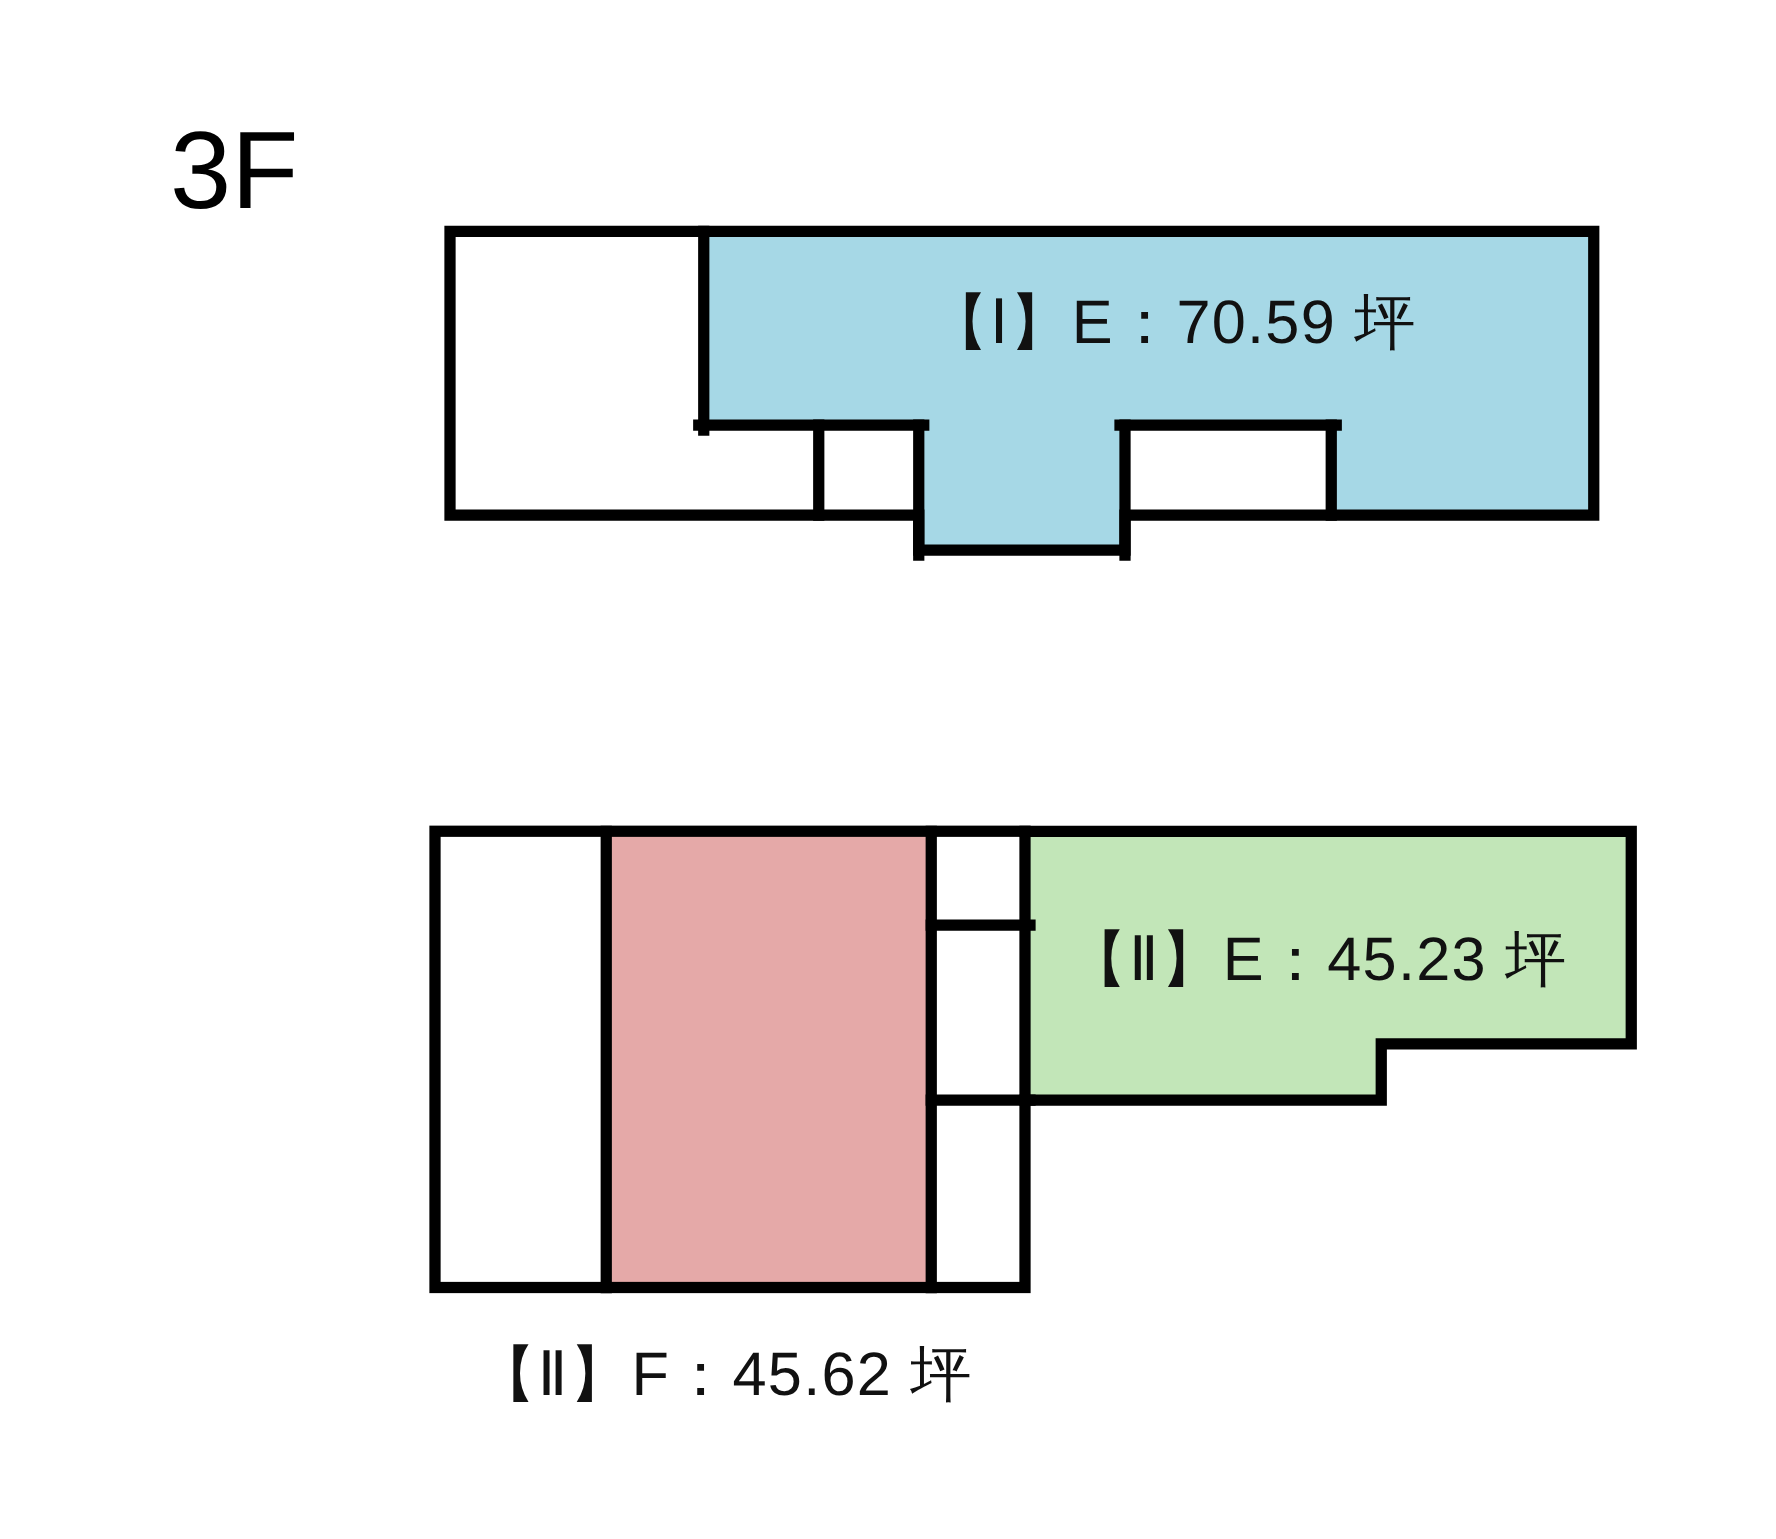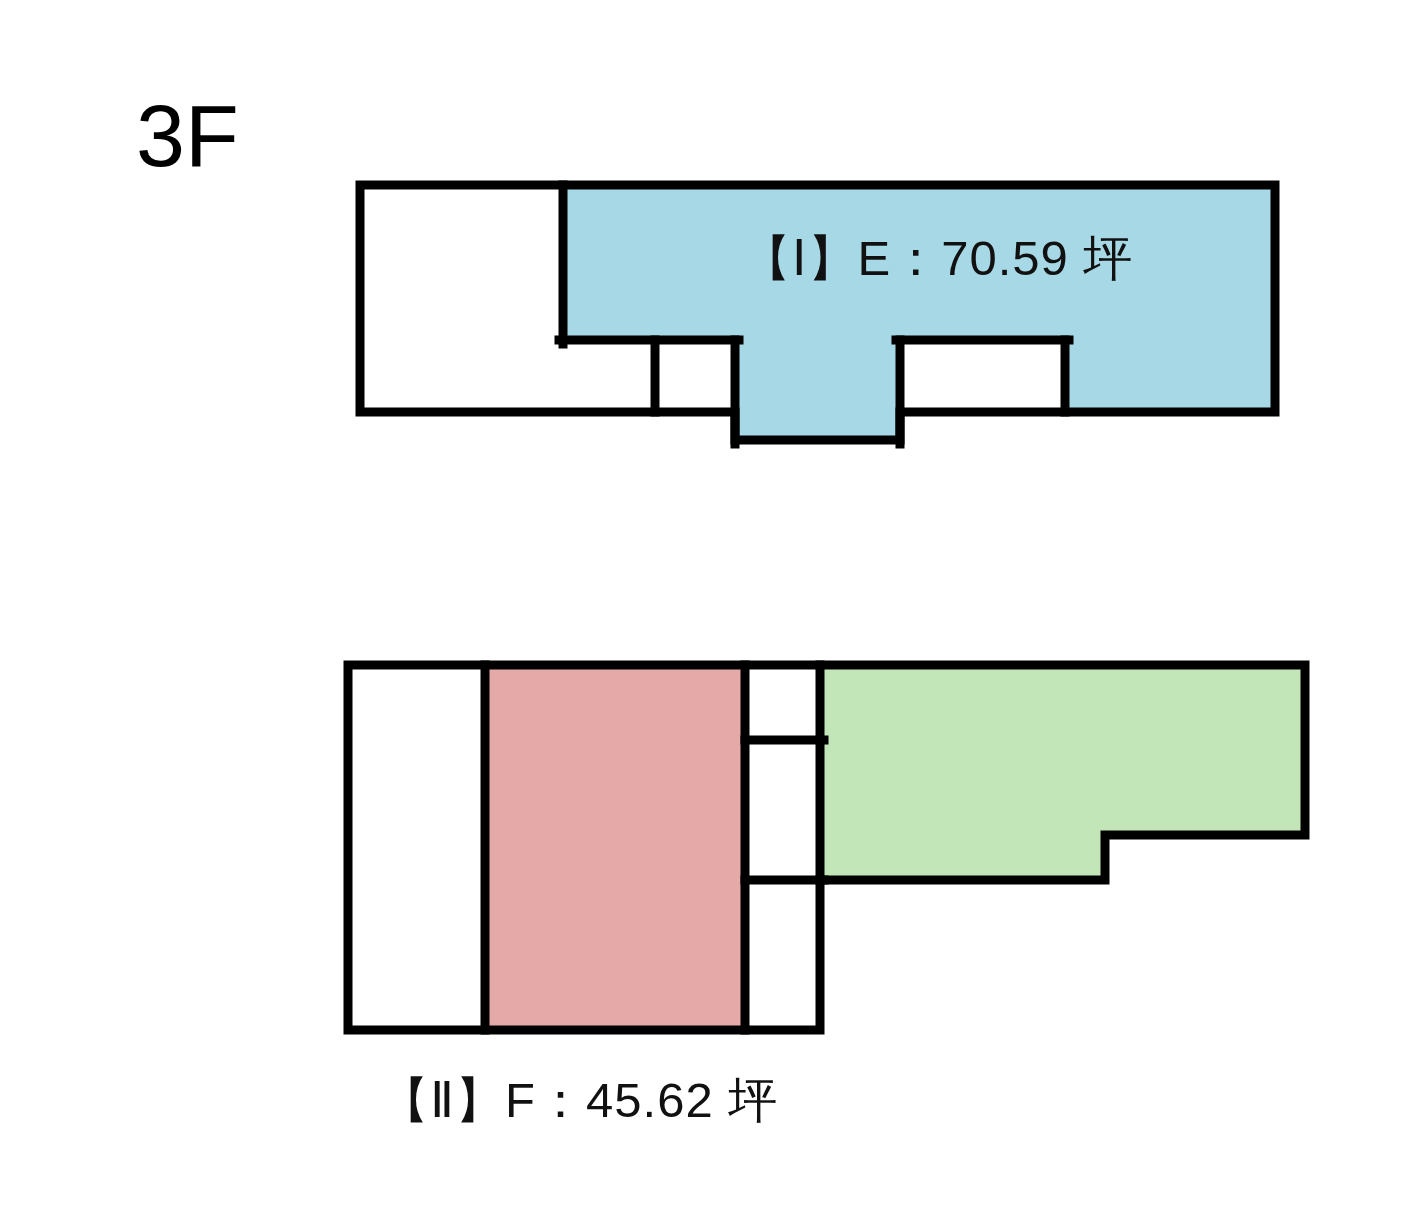--- a/index.html
+++ b/index.html
@@ -142,16 +142,17 @@
       <line x1="745" y1="665" x2="745" y2="1030" stroke="#000000" stroke-width="9" stroke-linecap="square"></line>
 
       <line x1="745" y1="740" x2="824" y2="740" stroke="#000000" stroke-width="9" stroke-linecap="square"></line>
 
       <line x1="745" y1="880" x2="824" y2="880" stroke="#000000" stroke-width="9" stroke-linecap="square"></line>
     </g>
   </svg>
 
   <div class="area-label label-blue">【Ⅰ】E：70.59 坪</div>
 
+  <div class="area-label label-green">【Ⅱ】E：45.23 坪</div>
 
   <div class="area-label label-pink">【Ⅱ】F：45.62 坪</div>
 
 </div>
 
 </body></html>

